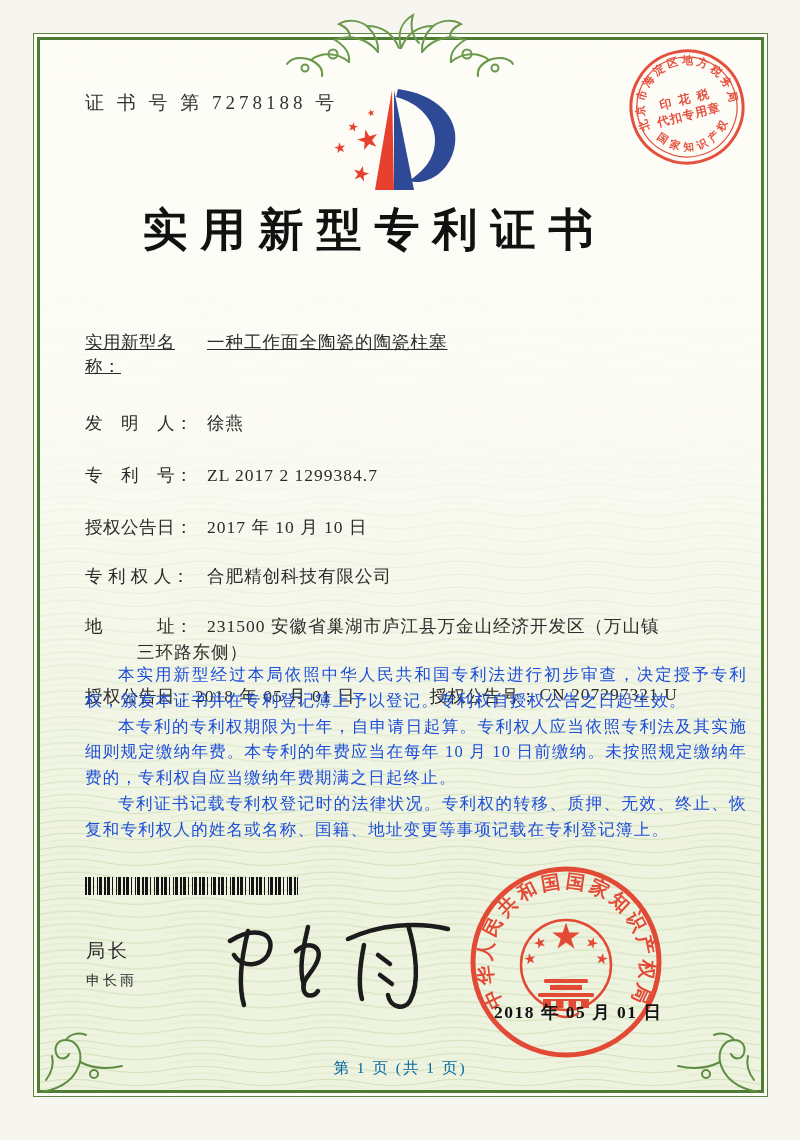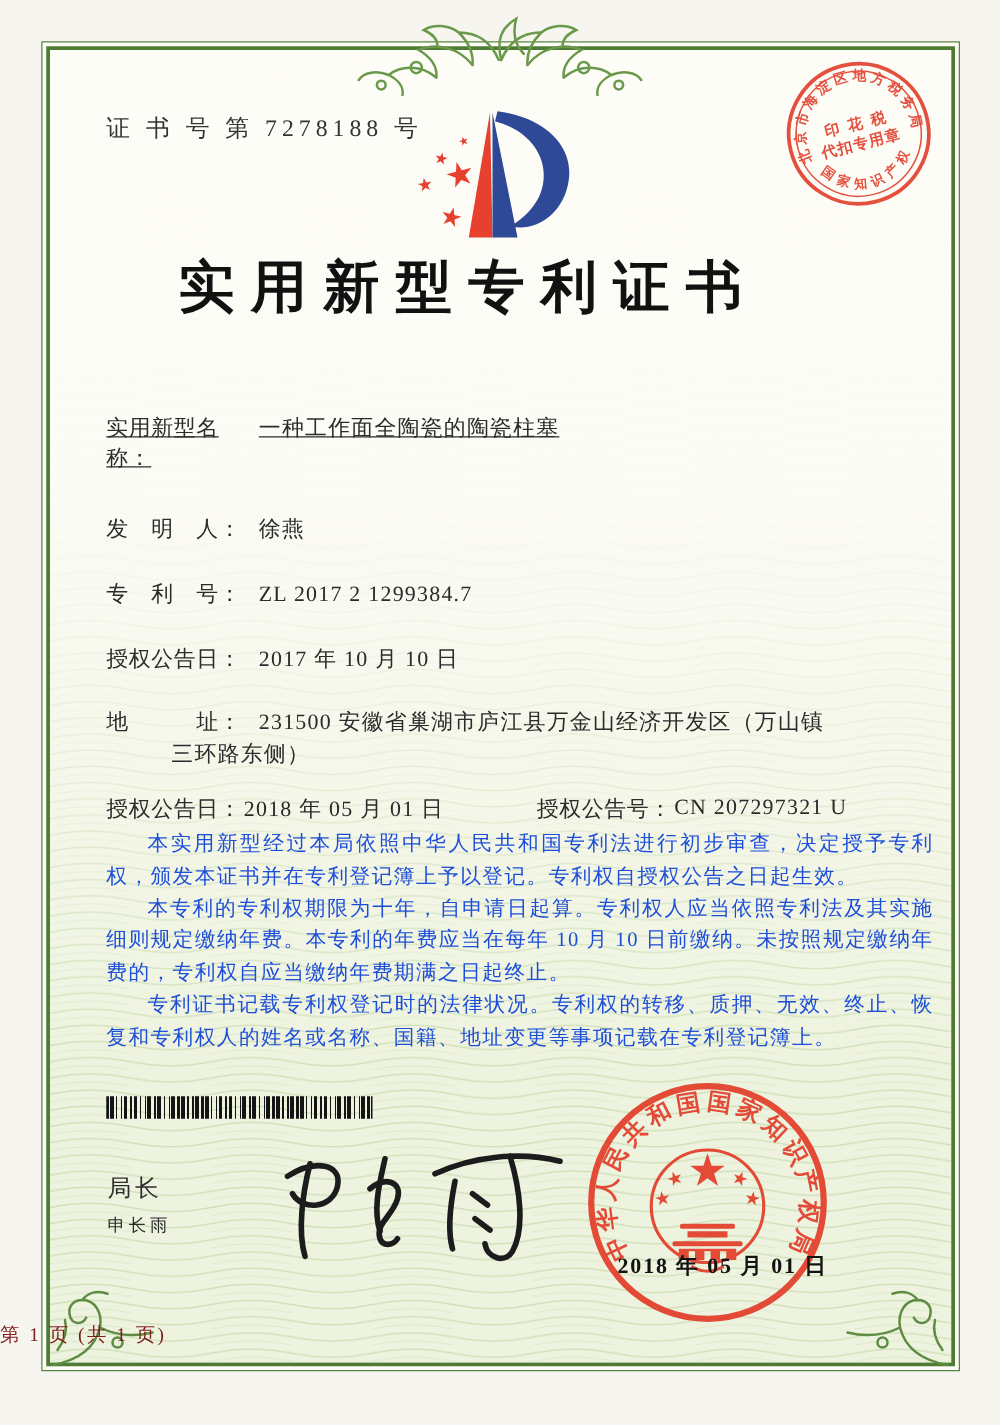--- a/index.html
+++ b/index.html
@@ -77,22 +77,22 @@
   .signature{position:absolute;left:212px;top:893px;width:255px;height:128px;}
 
   
   .tax-seal{position:absolute;left:626px;top:46px;width:122px;height:122px;transform:rotate(-14deg);}
   .cnipa-seal{position:absolute;left:467px;top:863px;width:198px;height:198px;}
   .seal-date{
     position:absolute;left:494px;top:1000px;font-size:17.5px;color:#121212;
     letter-spacing:1.5px;font-weight:bold;
   }
   .footer{
-    position:absolute;left:0;top:1058px;width:800px;
-    font-size:15.5px;letter-spacing:2px;color:#7f1d1d;
+    position:absolute;left:0;top:1058px;width:800px;text-align:center;
+    font-size:15.5px;letter-spacing:2px;color:#0369a1;
   }
 </style>
 </head>
 <body>
 
 <div class="frame">
   <div class="frame-inner">
     <svg class="waves" width="727" height="1054" viewBox="0 0 727 1054" preserveAspectRatio="none" aria-hidden="true">
       <defs>
         <pattern id="wv" width="130" height="13" patternUnits="userSpaceOnUse">
@@ -177,20 +177,24 @@
     <span class="lbl">发　明　人：</span>
     <span class="val">徐燕</span>
   </div>
   <div class="frow r3">
     <span class="lbl">专　利　号：</span>
     <span class="val">ZL 2017 2 1299384.7</span>
   </div>
   <div class="frow r4">
     <span class="lbl">授权公告日：</span>
     <span class="val">2017 年 10 月 10 日</span>
+  </div>
+  <div class="frow r5">
+    <span class="lbl">专 利 权 人：</span>
+    <span class="val">合肥精创科技有限公司</span>
   </div>
   <div class="frow r6">
     <span class="lbl">地　　　址：</span>
     <span class="val">231500 安徽省巢湖市庐江县万金山经济开发区（万山镇</span>
   </div>
   <div class="addr2">三环路东侧）</div>
   <div class="grant-row">
     <span class="lbl">授权公告日：</span>
     <span class="val">2018 年 05 月 01 日</span>
     <span class="grant-right">

